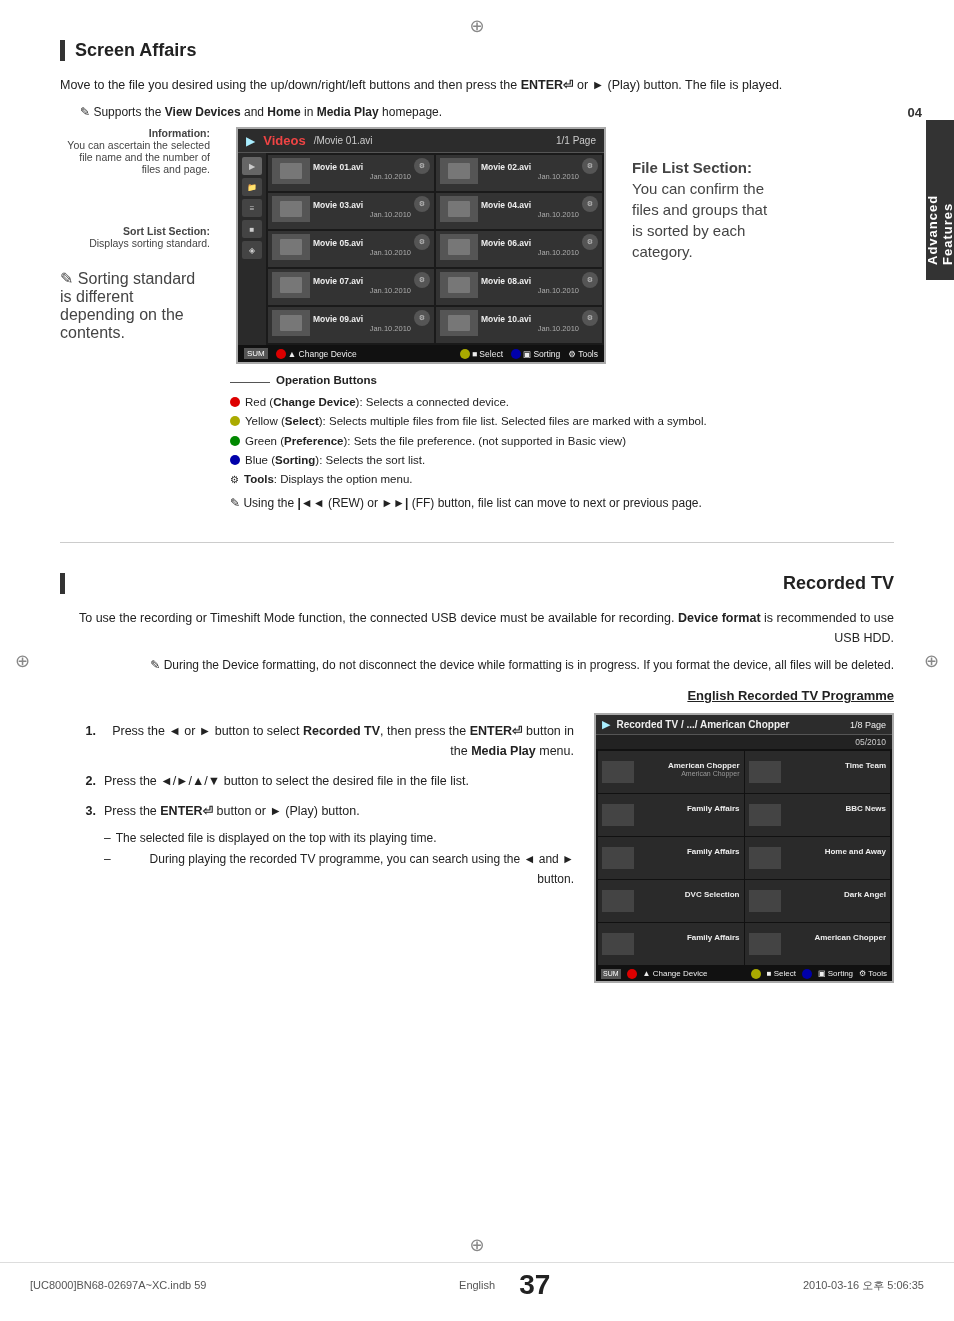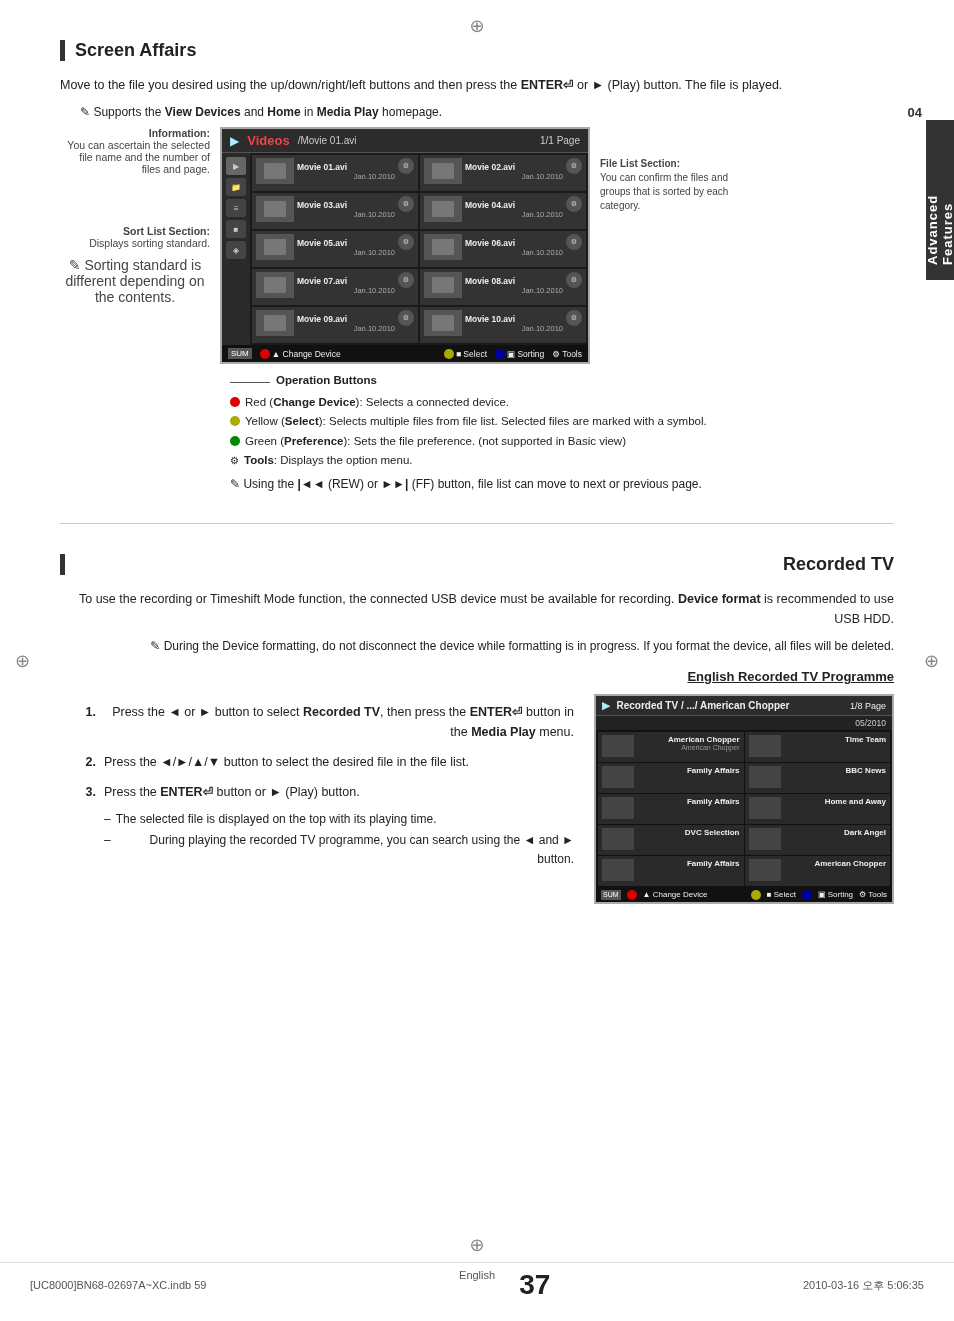--- a/index.html
+++ b/index.html
@@ -249,31 +249,31 @@
       display: inline-block;
     }
 
     .btn-red { background: #d00; }
     .btn-green { background: #080; }
     .btn-yellow { background: #aa0; }
     .btn-blue { background: #00a; }
 
     .diagram-labels-right {
       width: 150px;
-      font-size: 10px;
+      font-size: 15px;
       color: #444;
       padding-left: 10px;
       line-height: 1.4;
     }
 
     
     .diagram-wrapper {
       display: flex;
       align-items: flex-start;
-      gap: 0;
+      gap: 16px;
     }
 
     
     .operation-section {
       margin: 10px 0 10px 170px;
       font-size: 11.5px;
     }
 
     .op-title {
       font-weight: bold;
@@ -376,21 +376,21 @@
     .tv2-grid {
       display: grid;
       grid-template-columns: 1fr 1fr;
       gap: 1px;
       padding: 2px;
       background: #111;
     }
 
     .tv2-cell {
       background: #2a2a2a;
-      padding: 3px 4px;
+      padding: 10px 4px;
       display: flex;
       gap: 3px;
       align-items: flex-start;
       min-height: 30px;
     }
 
     .tv2-thumb {
       width: 32px;
       height: 22px;
       background: #444;
@@ -511,21 +511,21 @@
 
       <div class="diagram-labels-left">
         <div style="margin-bottom:8px; text-align:right;">
           <span class="bold">Information:</span><br>
           <span>You can ascertain the selected file name and the number of files and page.</span>
         </div>
         <div style="margin-top:50px; text-align:right;">
           <span class="bold">Sort List Section:</span><br>
           <span>Displays sorting standard.</span>
         </div>
-        <div style="margin-top:8px; text-align:center; font-size:14px;">
+        <div style="margin-top:20px; text-align:left; font-size:16px;">
           <span>✎</span>
           <span>Sorting standard is different depending on the contents.</span>
         </div>
       </div>
 
       <div class="tv-screen">
         <div class="tv-header">
           <div class="tv-header-left">
             <span style="color:#aef; font-size:12px;">▶</span>
             <span class="tv-title">Videos</span>
@@ -709,20 +709,24 @@
         <span class="btn-dot btn-red" style="margin-top:3px;"></span>
         <span>Red (<strong>Change Device</strong>): Selects a connected device.</span>
       </div>
       <div class="op-item">
         <span class="btn-dot btn-yellow" style="margin-top:3px;"></span>
         <span>Yellow (<strong>Select</strong>): Selects multiple files from file list. Selected files are marked with a symbol.</span>
       </div>
       <div class="op-item">
         <span class="btn-dot btn-green" style="margin-top:3px;"></span>
         <span>Green (<strong>Preference</strong>): Sets the file preference. (not supported in Basic view)</span>
+      </div>
+      <div class="op-item">
+        <span class="btn-dot btn-blue" style="margin-top:3px;"></span>
+        <span>Blue (<strong>Sorting</strong>): Selects the sort list.</span>
       </div>
       <div class="op-item">
         <span style="font-size:10px;margin-top:1px;">⚙</span>
         <span><strong>Tools</strong>: Displays the option menu.</span>
       </div>
       <div class="note-line" style="margin-left:0; margin-top:6px;">
         <span>✎</span>
         Using the <strong>|◄◄</strong> (REW) or <strong>►►|</strong> (FF) button, file list can move to next or previous page.
       </div>
     </div>
@@ -866,20 +870,20 @@
           <span class="btn-dot btn-blue"></span>
           <span>▣ Sorting</span>
           <span>⚙ Tools</span>
         </div>
       </div>
     </div>
   </div>
 
   <div class="page-footer">
     <span>[UC8000]BN68-02697A~XC.indb   59</span>
-    <div style="display:flex;align-items:flex-start;gap:24px;">
+    <div style="display:flex;align-items:center;gap:24px;">
       <span>English</span>
       <span class="page-number">37</span>
     </div>
     <span>2010-03-16   오후 5:06:35</span>
   </div>
 
 </div>
 
 </body></html>

